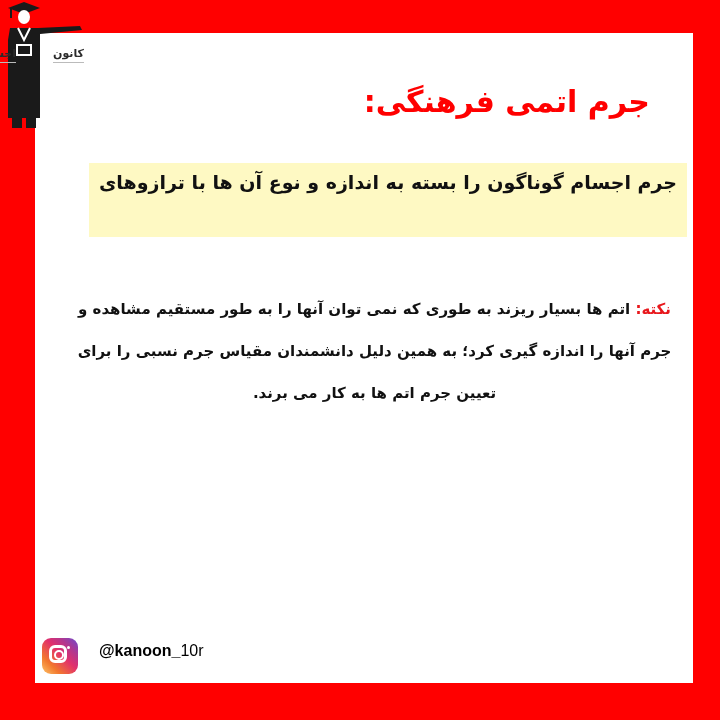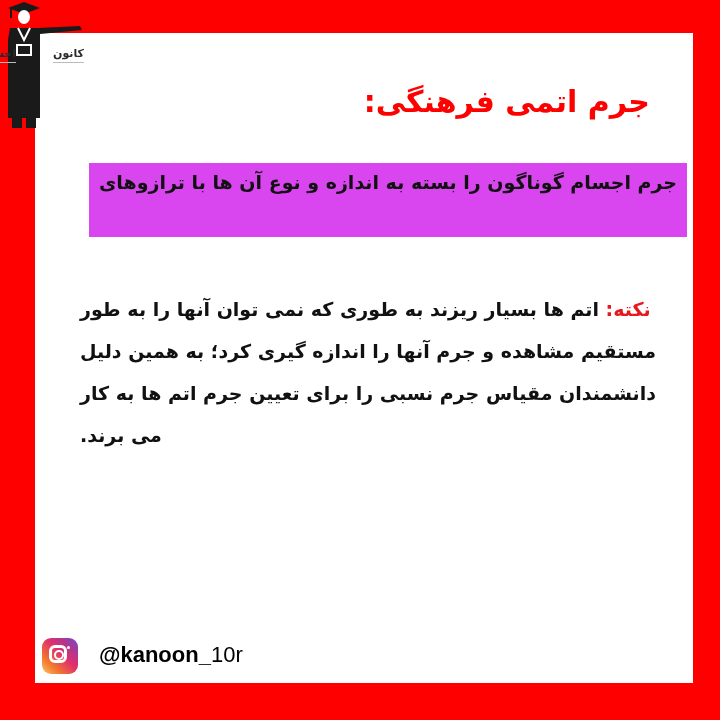--- a/index.html
+++ b/index.html
@@ -31,29 +31,29 @@
       background: #c2410c; color: #fff; border-bottom: none;
       text-align: left; width: 40px; margin-top: 1px; line-height: 15px;
     }
     .title {
       position: absolute; right: 70px; top: 84px;
       direction: rtl; font-weight: bold; font-size: 30px; color: #ff0000;
       font-family: "DejaVu Sans", sans-serif;
     }
     .highlight-box {
       position: absolute; left: 89px; top: 163px; width: 598px; height: 74px;
-      background: #d946ef;
+      background: #fef9c3;
       direction: rtl; text-align: right;
       font-weight: bold; font-size: 19px; line-height: 30px; color: #111;
       padding: 4px 10px 0 8px; box-sizing: border-box;
     }
     .note {
-      position: absolute; left: 80px; top: 288px; width: 605px;
-      direction: rtl; text-align: left;
-      font-weight: bold; font-size: 19px; line-height: 42px; color: #111;
+      position: absolute; left: 72px; top: 288px; width: 605px;
+      direction: rtl; text-align: center;
+      font-weight: bold; font-size: 15px; line-height: 42px; color: #111;
     }
     .note .label { color: #e8171c; }
     .insta {
       position: absolute; left: 42px; top: 638px; width: 36px; height: 36px;
       border-radius: 9px;
       background: linear-gradient(45deg, #fdc468 0%, #f2782e 25%, #e1306c 55%, #b3368e 75%, #6a4bd0 100%);
     }
     .insta .ring {
       position: absolute; left: 7px; top: 7px; width: 18px; height: 18px;
       border: 3px solid #fff; border-radius: 6px; box-sizing: border-box;
@@ -62,21 +62,21 @@
       content: ""; position: absolute; left: 3px; top: 3px; width: 6px; height: 6px;
       border: 2px solid #fff; border-radius: 50%; box-sizing: content-box;
       margin: -1px;
     }
     .insta .dot {
       position: absolute; right: 8px; top: 8px; width: 3px; height: 3px;
       background: #fff; border-radius: 50%;
     }
     .handle {
       position: absolute; left: 99px; top: 642px;
-      font-family: "Liberation Sans", sans-serif; font-size: 22px; color: #000;
+      font-family: "Liberation Sans", sans-serif; font-size: 16px; color: #000;
     }
     .handle .b { font-weight: bold; }
   </style>
 </head>
 <body>
 
 <div class="panel"></div>
 
 <div class="logo">
   <svg class="figure" width="128" height="128" viewBox="0 0 128 128">

